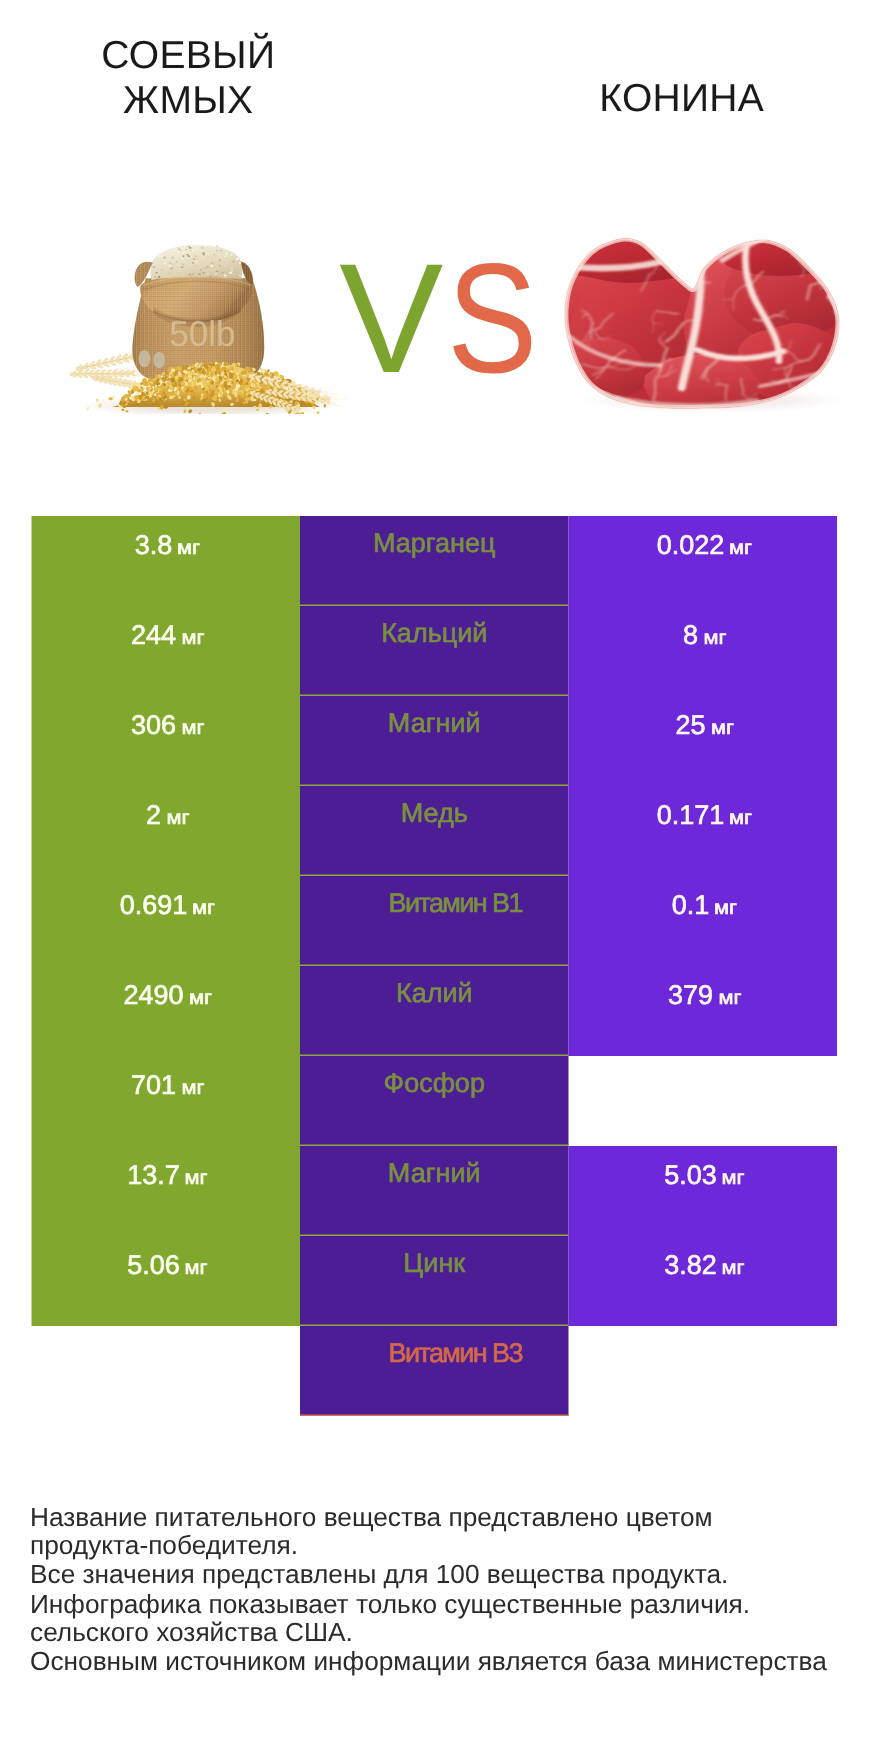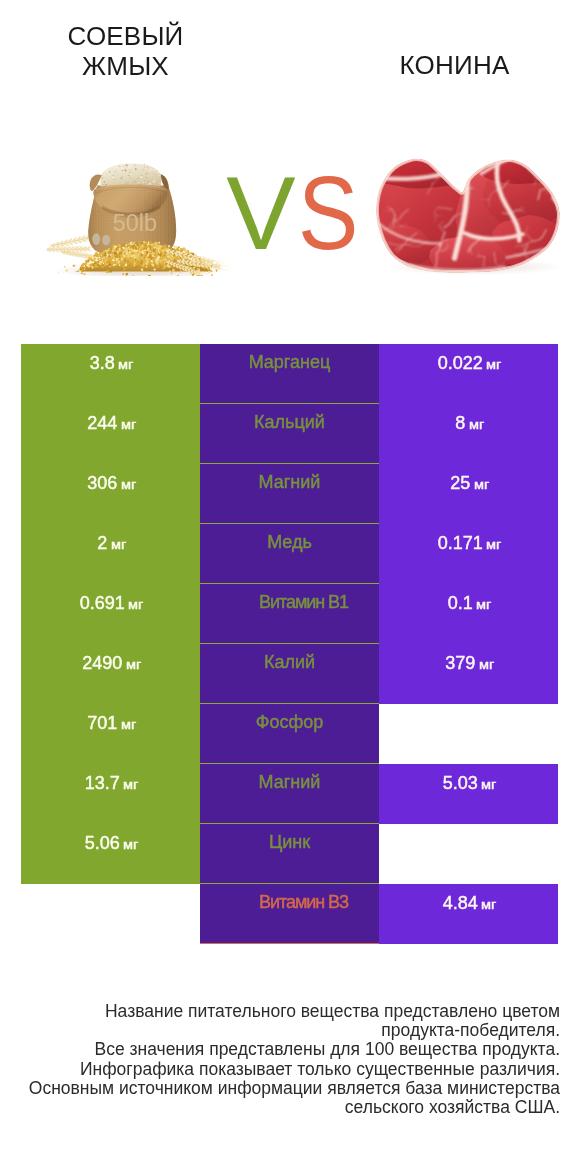--- a/index.html
+++ b/index.html
@@ -29,21 +29,21 @@
   .cell-mid{left:179px;width:179px;background:#4c1d95;border-bottom:1px solid #8aab3c;}
   .cell-right{left:358px;width:179px;background:#6d28d9;color:#fff7f2;}
   .val{font-size:18px;font-weight:400;white-space:nowrap;-webkit-text-stroke:0.45px currentColor;}
   .val .unit{font-size:13px;font-weight:400;margin-left:3.5px;display:inline-block;transform:scaleX(1.12);transform-origin:left center;width:12.9px;}
   .lbl{font-size:18px;font-weight:400;color:#78903f;-webkit-text-stroke:0.45px #78903f;}
   .lbl.narrow{letter-spacing:-1.05px;margin-left:28px;}
   .row.orange .cell-mid{border-bottom-color:#d8704f;}
   .row.orange .lbl{color:#d2694a;-webkit-text-stroke-color:#d2694a;}
 
   
-  .note{position:absolute;left:20px;top:1002px;width:540px;text-align:right;color:#2b2b2b;font-size:17.5px;line-height:19.2px;}
+  .note{position:absolute;left:20px;top:1002px;width:540px;text-align:left;color:#2b2b2b;font-size:17.5px;line-height:19.2px;}
 </style>
 </head>
 <body>
 
 <div class="page">
 
   <div class="titles">
     <div class="title title-left">СОЕВЫЙ ЖМЫХ</div>
     <div class="title title-right">КОНИНА</div>
   </div>
@@ -1557,33 +1557,33 @@
           <span class="val">5.03<span class="unit">мг</span></span>
         </div>
       </div>
       <div class="row">
         <div class="cell cell-left">
           <span class="val">5.06<span class="unit">мг</span></span>
         </div>
         <div class="cell cell-mid">
           <span class="lbl">Цинк</span>
         </div>
+        <div class="cell cell-right">
+          <span class="val">3.82<span class="unit">мг</span></span>
+        </div>
       </div>
       <div class="row orange">
         <div class="cell cell-mid">
           <span class="lbl narrow">Витамин B3</span>
-        </div>
-        <div class="cell cell-right">
-          <span class="val">4.84<span class="unit">мг</span></span>
         </div>
       </div>
     </div>
 
   <div class="note" id="note">
       <div>Название питательного вещества представлено цветом</div>
       <div>продукта-победителя.</div>
       <div>Все значения представлены для 100 вещества продукта.</div>
       <div>Инфографика показывает только существенные различия.</div>
+      <div>сельского хозяйства США.</div>
       <div>Основным источником информации является база министерства</div>
-      <div>сельского хозяйства США.</div>
     </div>
 
 </div>
 
 </body></html>

